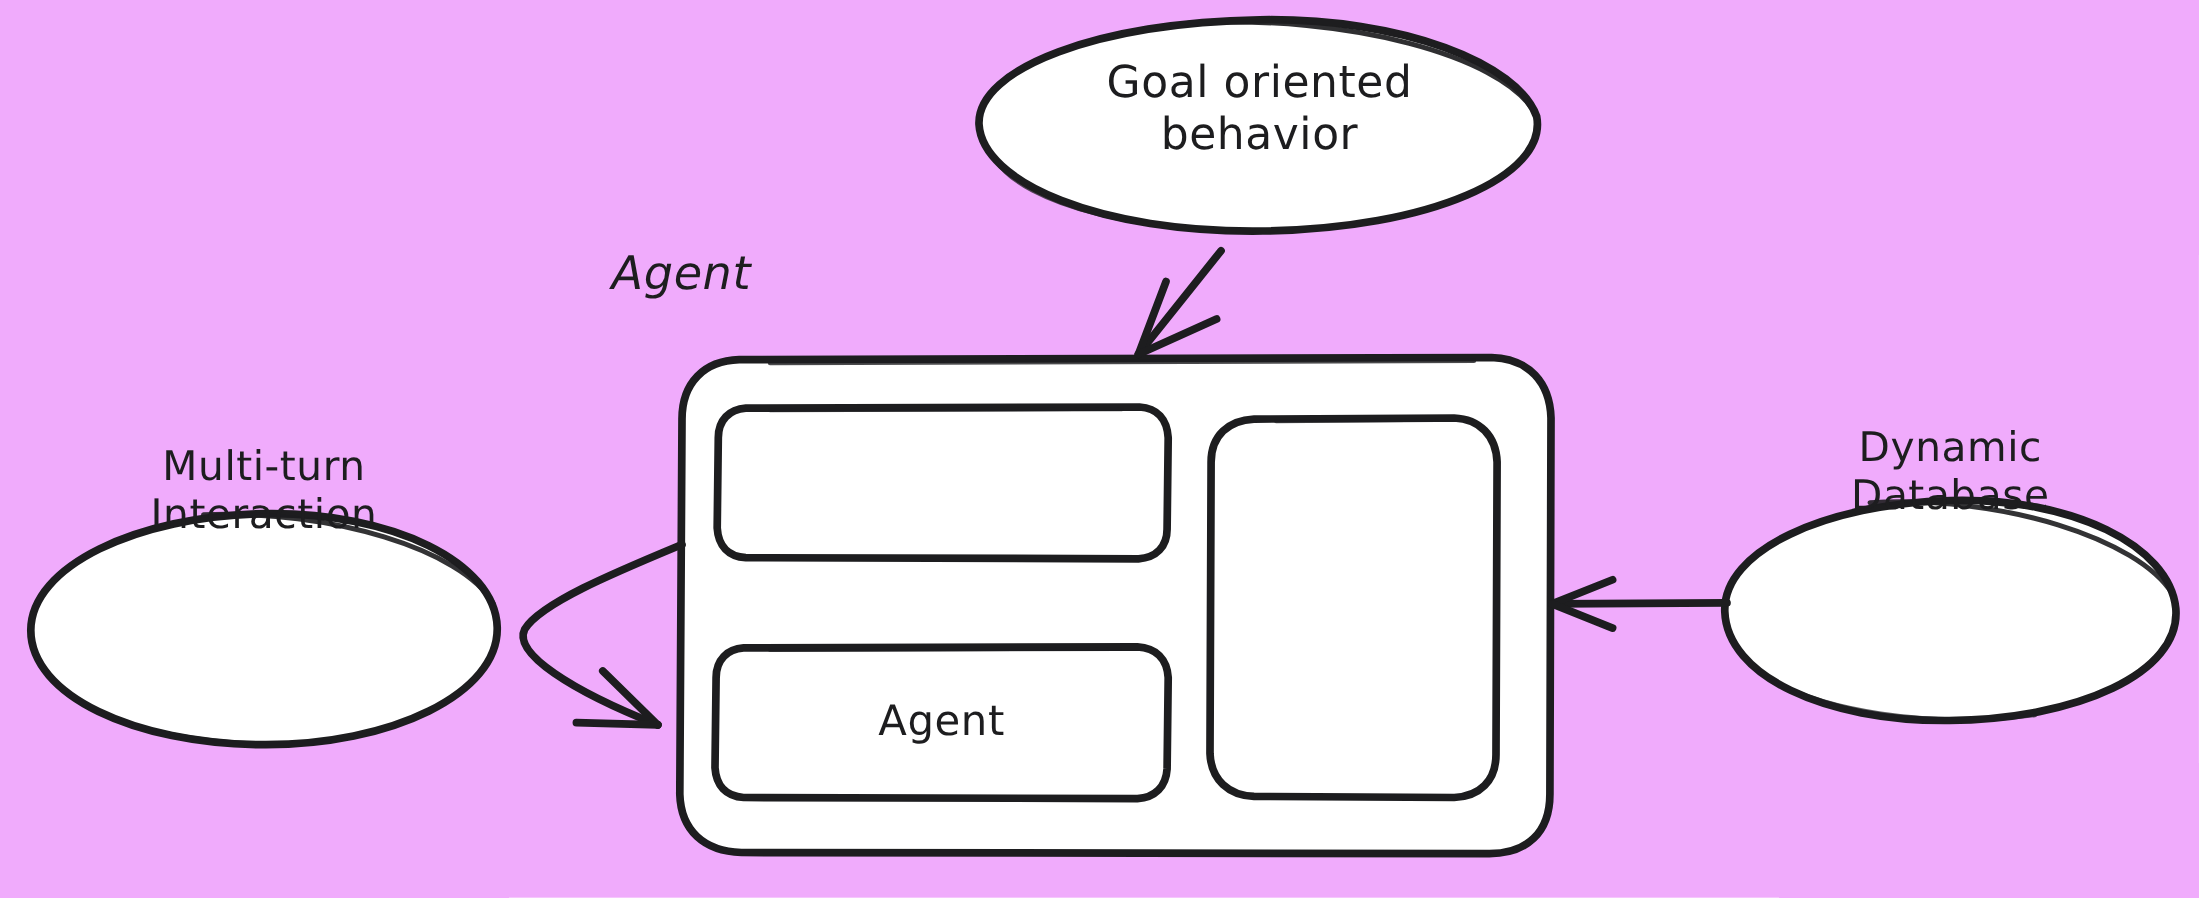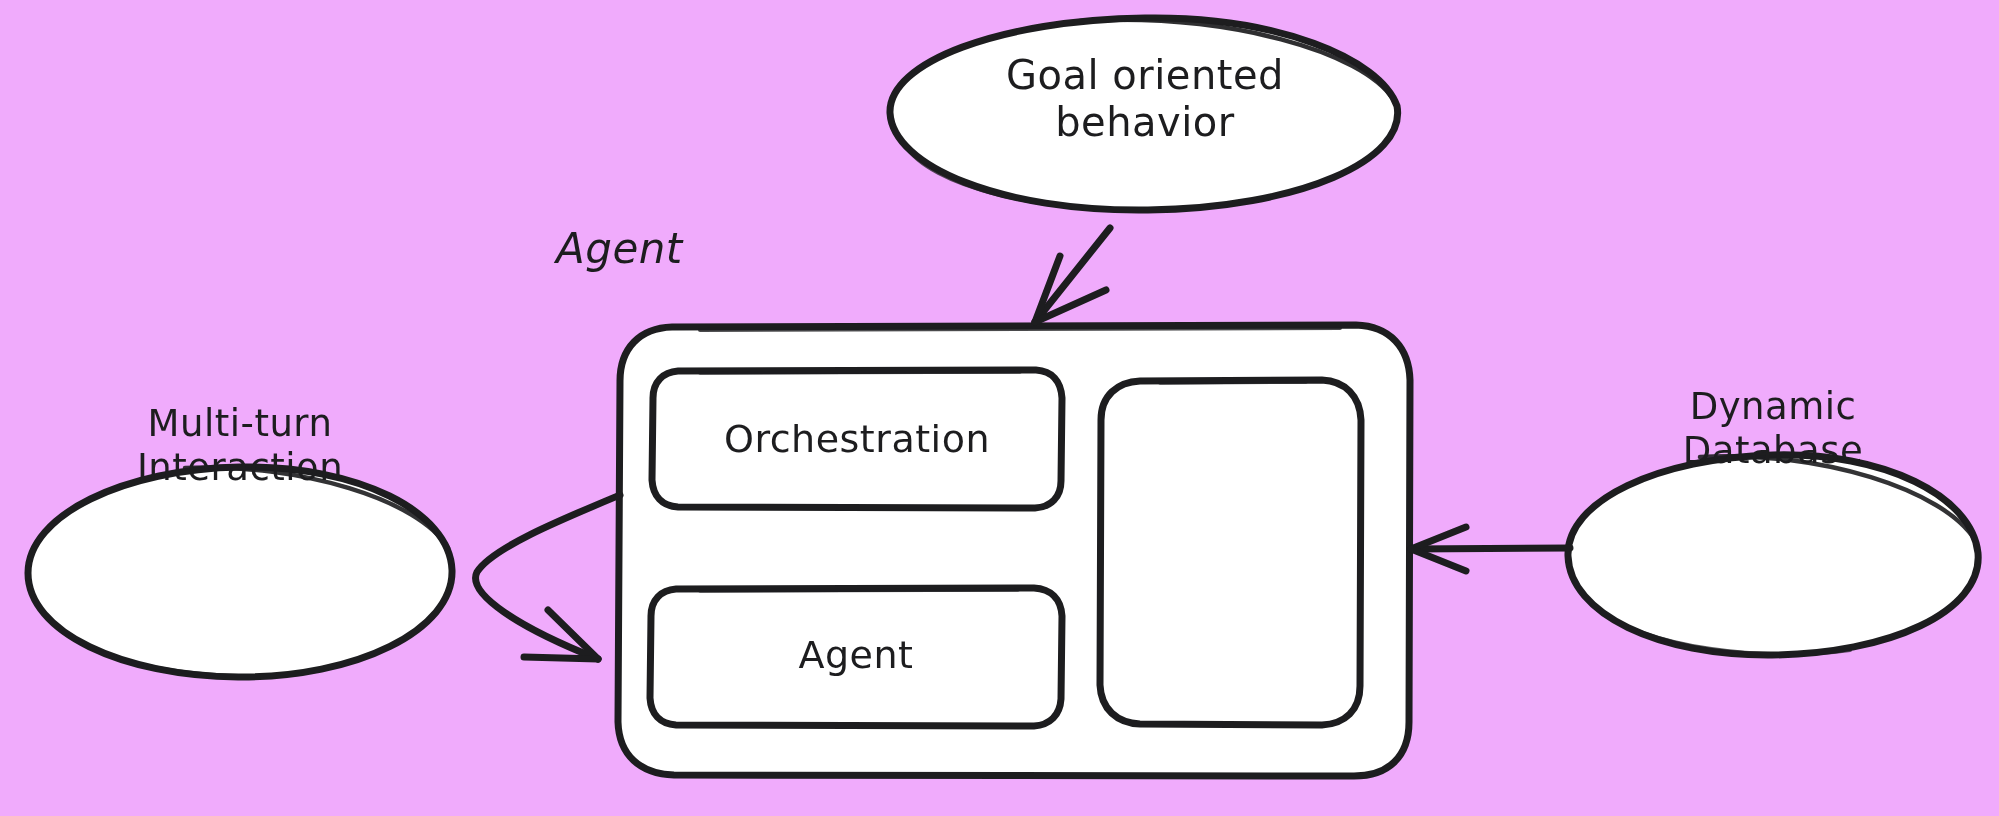--- a/index.html
+++ b/index.html
@@ -213,18 +213,17 @@
 behavior</div>
 
   <div class="label label-multi">Multi-turn
 Interaction</div>
 
   <div class="label label-dynamic">Dynamic
 Database</div>
 
   <div class="label label-agent">Agent</div>
 
-  <div class="label label-orchestration">Orchestration</div>
 
   <div class="label label-models">Agent</div>
 
 
 </div>
 
 </body></html>

